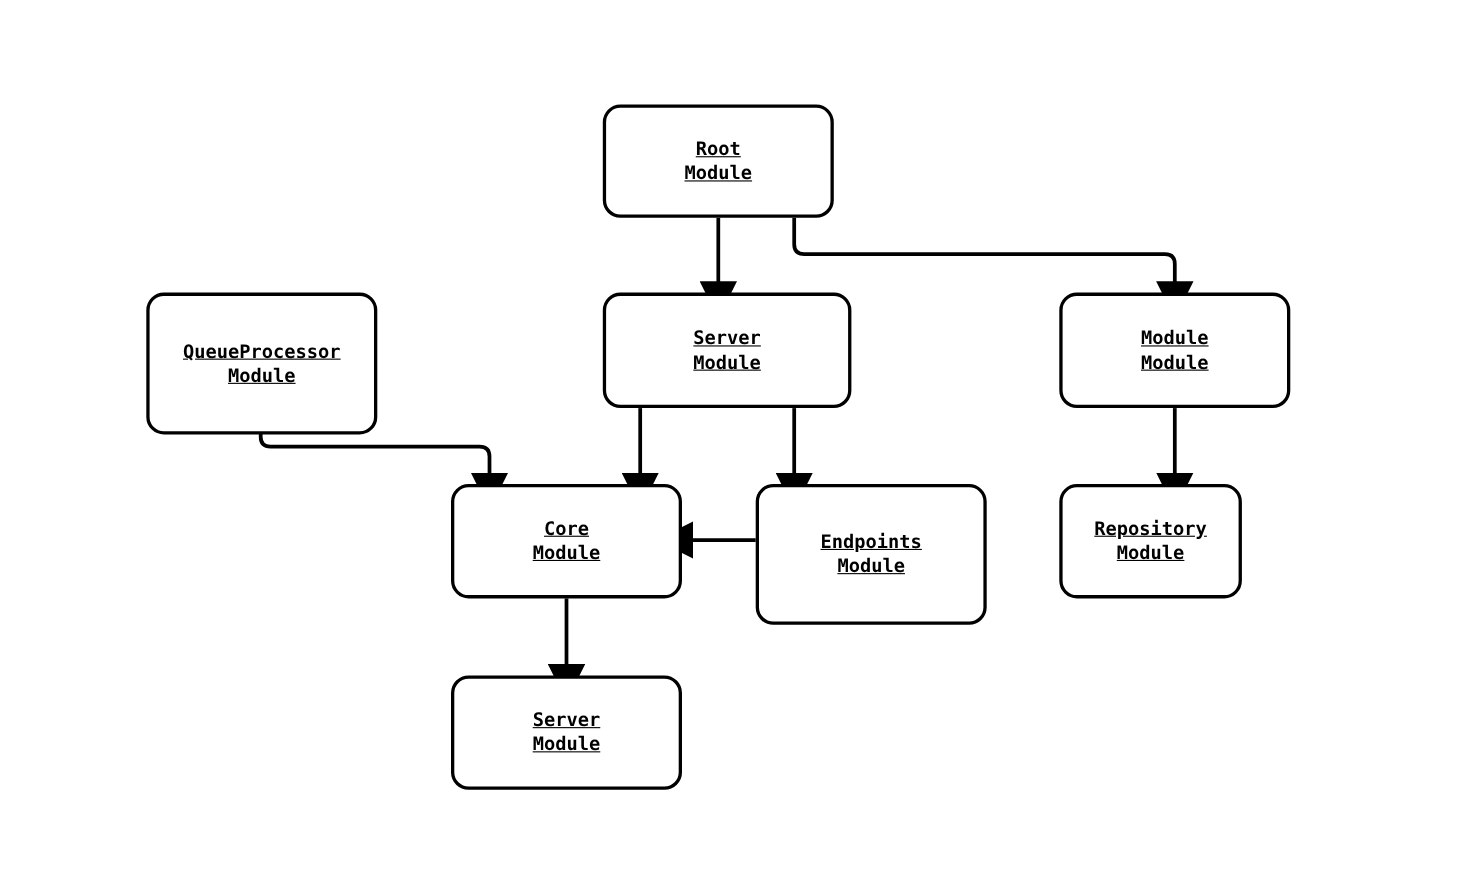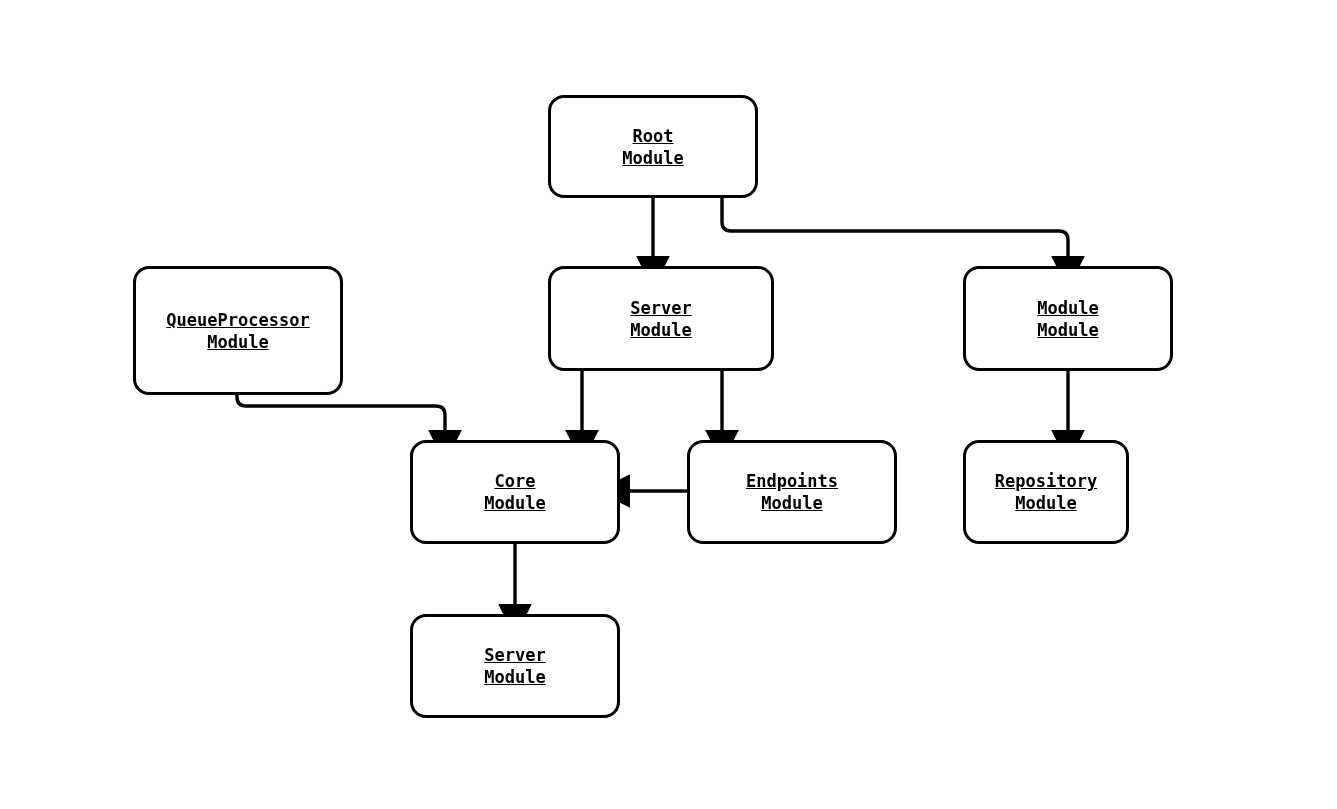--- a/index.html
+++ b/index.html
@@ -93,21 +93,21 @@
   <div class="node" style="left: 963px; top: 266px; width: 210px; height: 105px;">
     <span class="node-label">Module</span>
     <span class="node-label">Module</span>
   </div>
 
   <div class="node" style="left: 410px; top: 440px; width: 210px; height: 104px;">
     <span class="node-label">Core</span>
     <span class="node-label">Module</span>
   </div>
 
-  <div class="node" style="left: 687px; top: 440px; width: 210px; height: 104px;">
+  <div class="node" style="left: 687px; top: 440px; width: 210px; height: 128px;">
     <span class="node-label">Endpoints</span>
     <span class="node-label">Module</span>
   </div>
 
   <div class="node" style="left: 963px; top: 440px; width: 166px; height: 104px;">
     <span class="node-label">Repository</span>
     <span class="node-label">Module</span>
   </div>
 
   <div class="node" style="left: 410px; top: 614px; width: 210px; height: 104px;">

